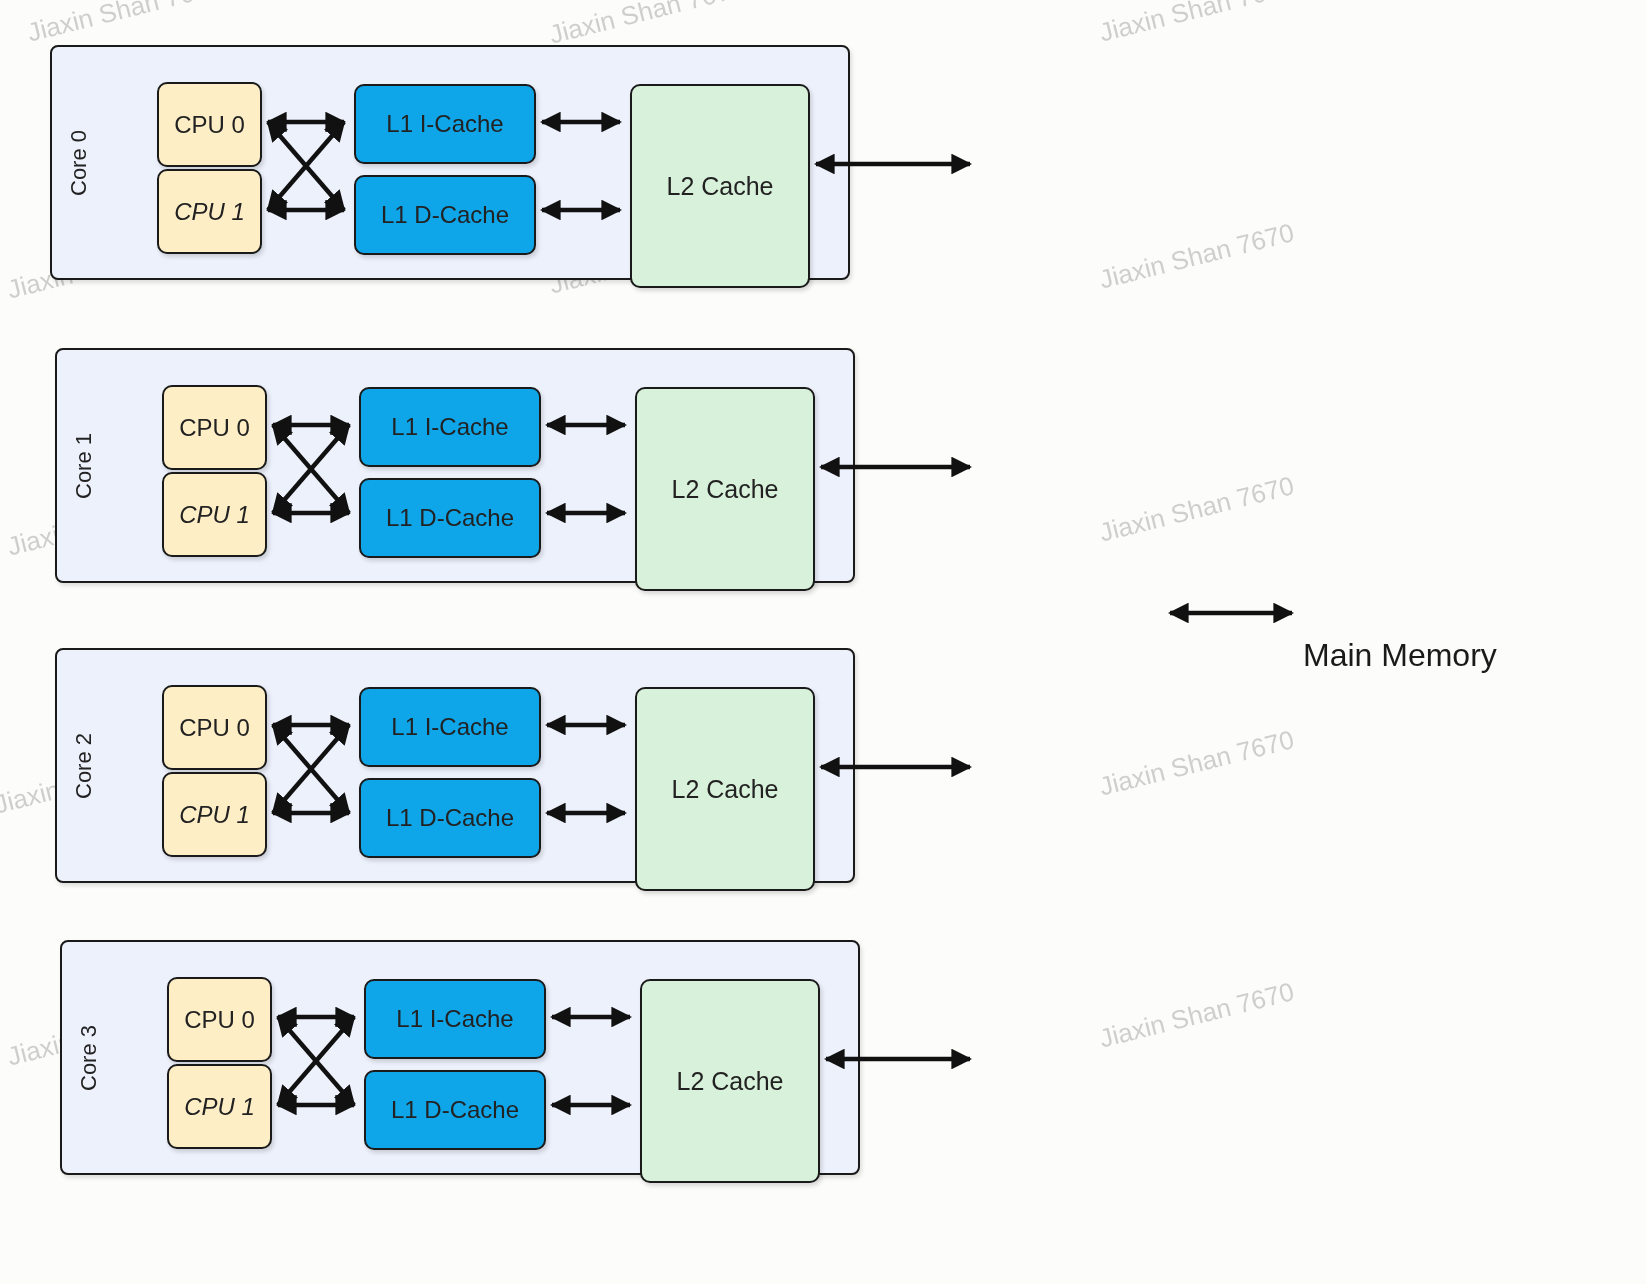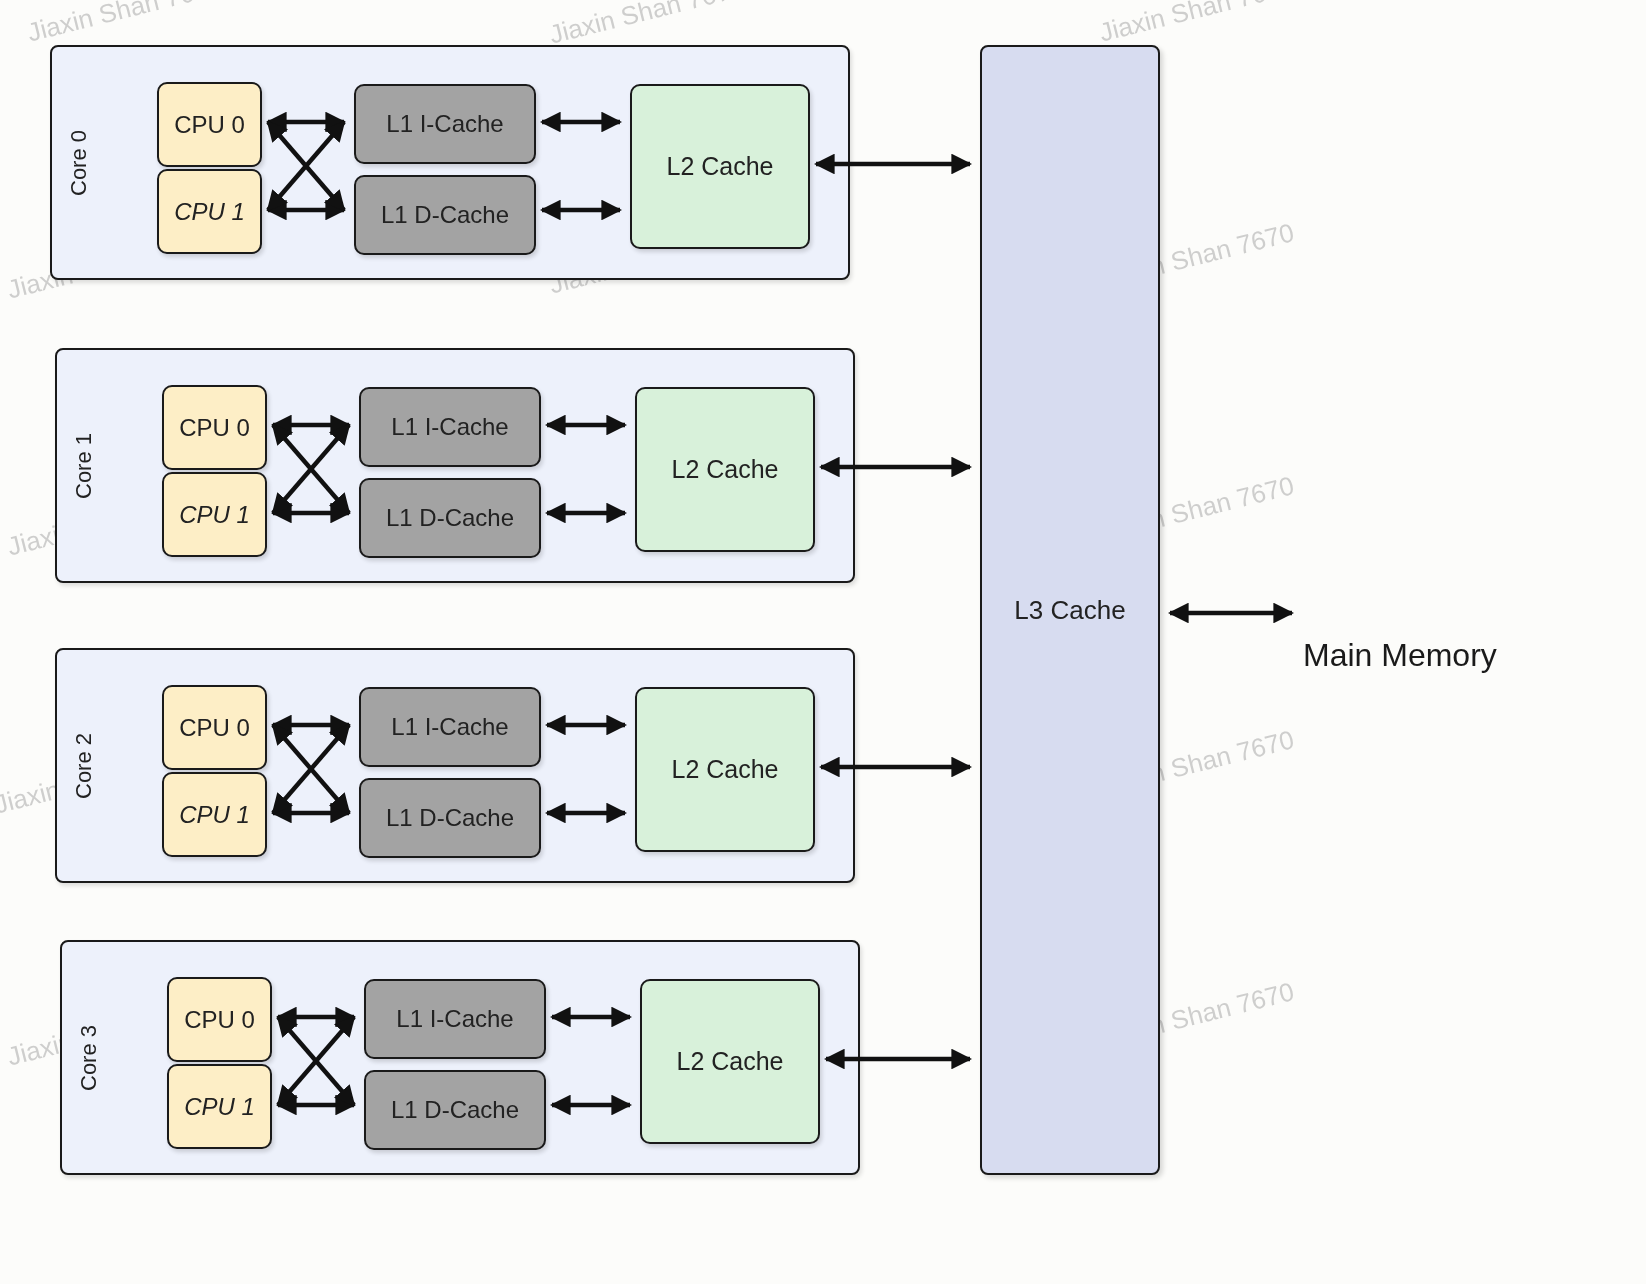--- a/index.html
+++ b/index.html
@@ -58,24 +58,24 @@
     justify-content: center;
     border: 2.5px solid #1a1a1a;
     border-radius: 10px;
     font-size: 24px;
     color: #222;
     box-shadow: 2px 3px 4px rgba(0,0,0,0.15);
   }
   .cpu  { left: 105px; width: 105px; height: 85px; background: #fdeec6; }
   .cpu.c0 { top: 35px; }
   .cpu.c1 { top: 122px; font-style: italic; }
-  .l1 { left: 302px; width: 182px; height: 80px; background: #a3a3a3; }
+  .l1 { left: 302px; width: 182px; height: 80px; background: #0ea5e9; }
   .l1.i { top: 37px; }
   .l1.d { top: 128px; }
-  .l2 { left: 578px; top: 37px; width: 180px; height: 165px; background: #d8f1da; font-size: 25px; }
+  .l2 { left: 578px; top: 37px; width: 180px; height: 204px; background: #d8f1da; font-size: 25px; }
 
   
   .l3 {
     position: absolute;
     left: 980px;
     top: 45px;
     width: 180px;
     height: 1130px;
     background: #d7dcf0;
     border: 2.5px solid #1a1a1a;
@@ -165,23 +165,20 @@
 
   <section class="core" style="left:60px;top:940px">
     <div class="core-label">Core 3</div>
     <div class="node cpu c0">CPU 0</div>
     <div class="node cpu c1">CPU 1</div>
     <div class="node l1 i">L1 I-Cache</div>
     <div class="node l1 d">L1 D-Cache</div>
     <div class="node l2">L2 Cache</div>
   </section>
 
-  <div class="l3">
-    <span>L3 Cache</span>
-  </div>
 
   <div class="main-memory">Main Memory</div>
 
   <svg class="arrows" viewBox="0 0 1646 1284">
     <defs>
       <marker id="arrow" viewBox="0 0 10 10" refX="9" refY="5" markerWidth="4.6" markerHeight="4.6" orient="auto-start-reverse" markerUnits="strokeWidth">
         <path d="M0,0 L10,5 L0,10 z" fill="#111"></path>
       </marker>
     </defs>
 

